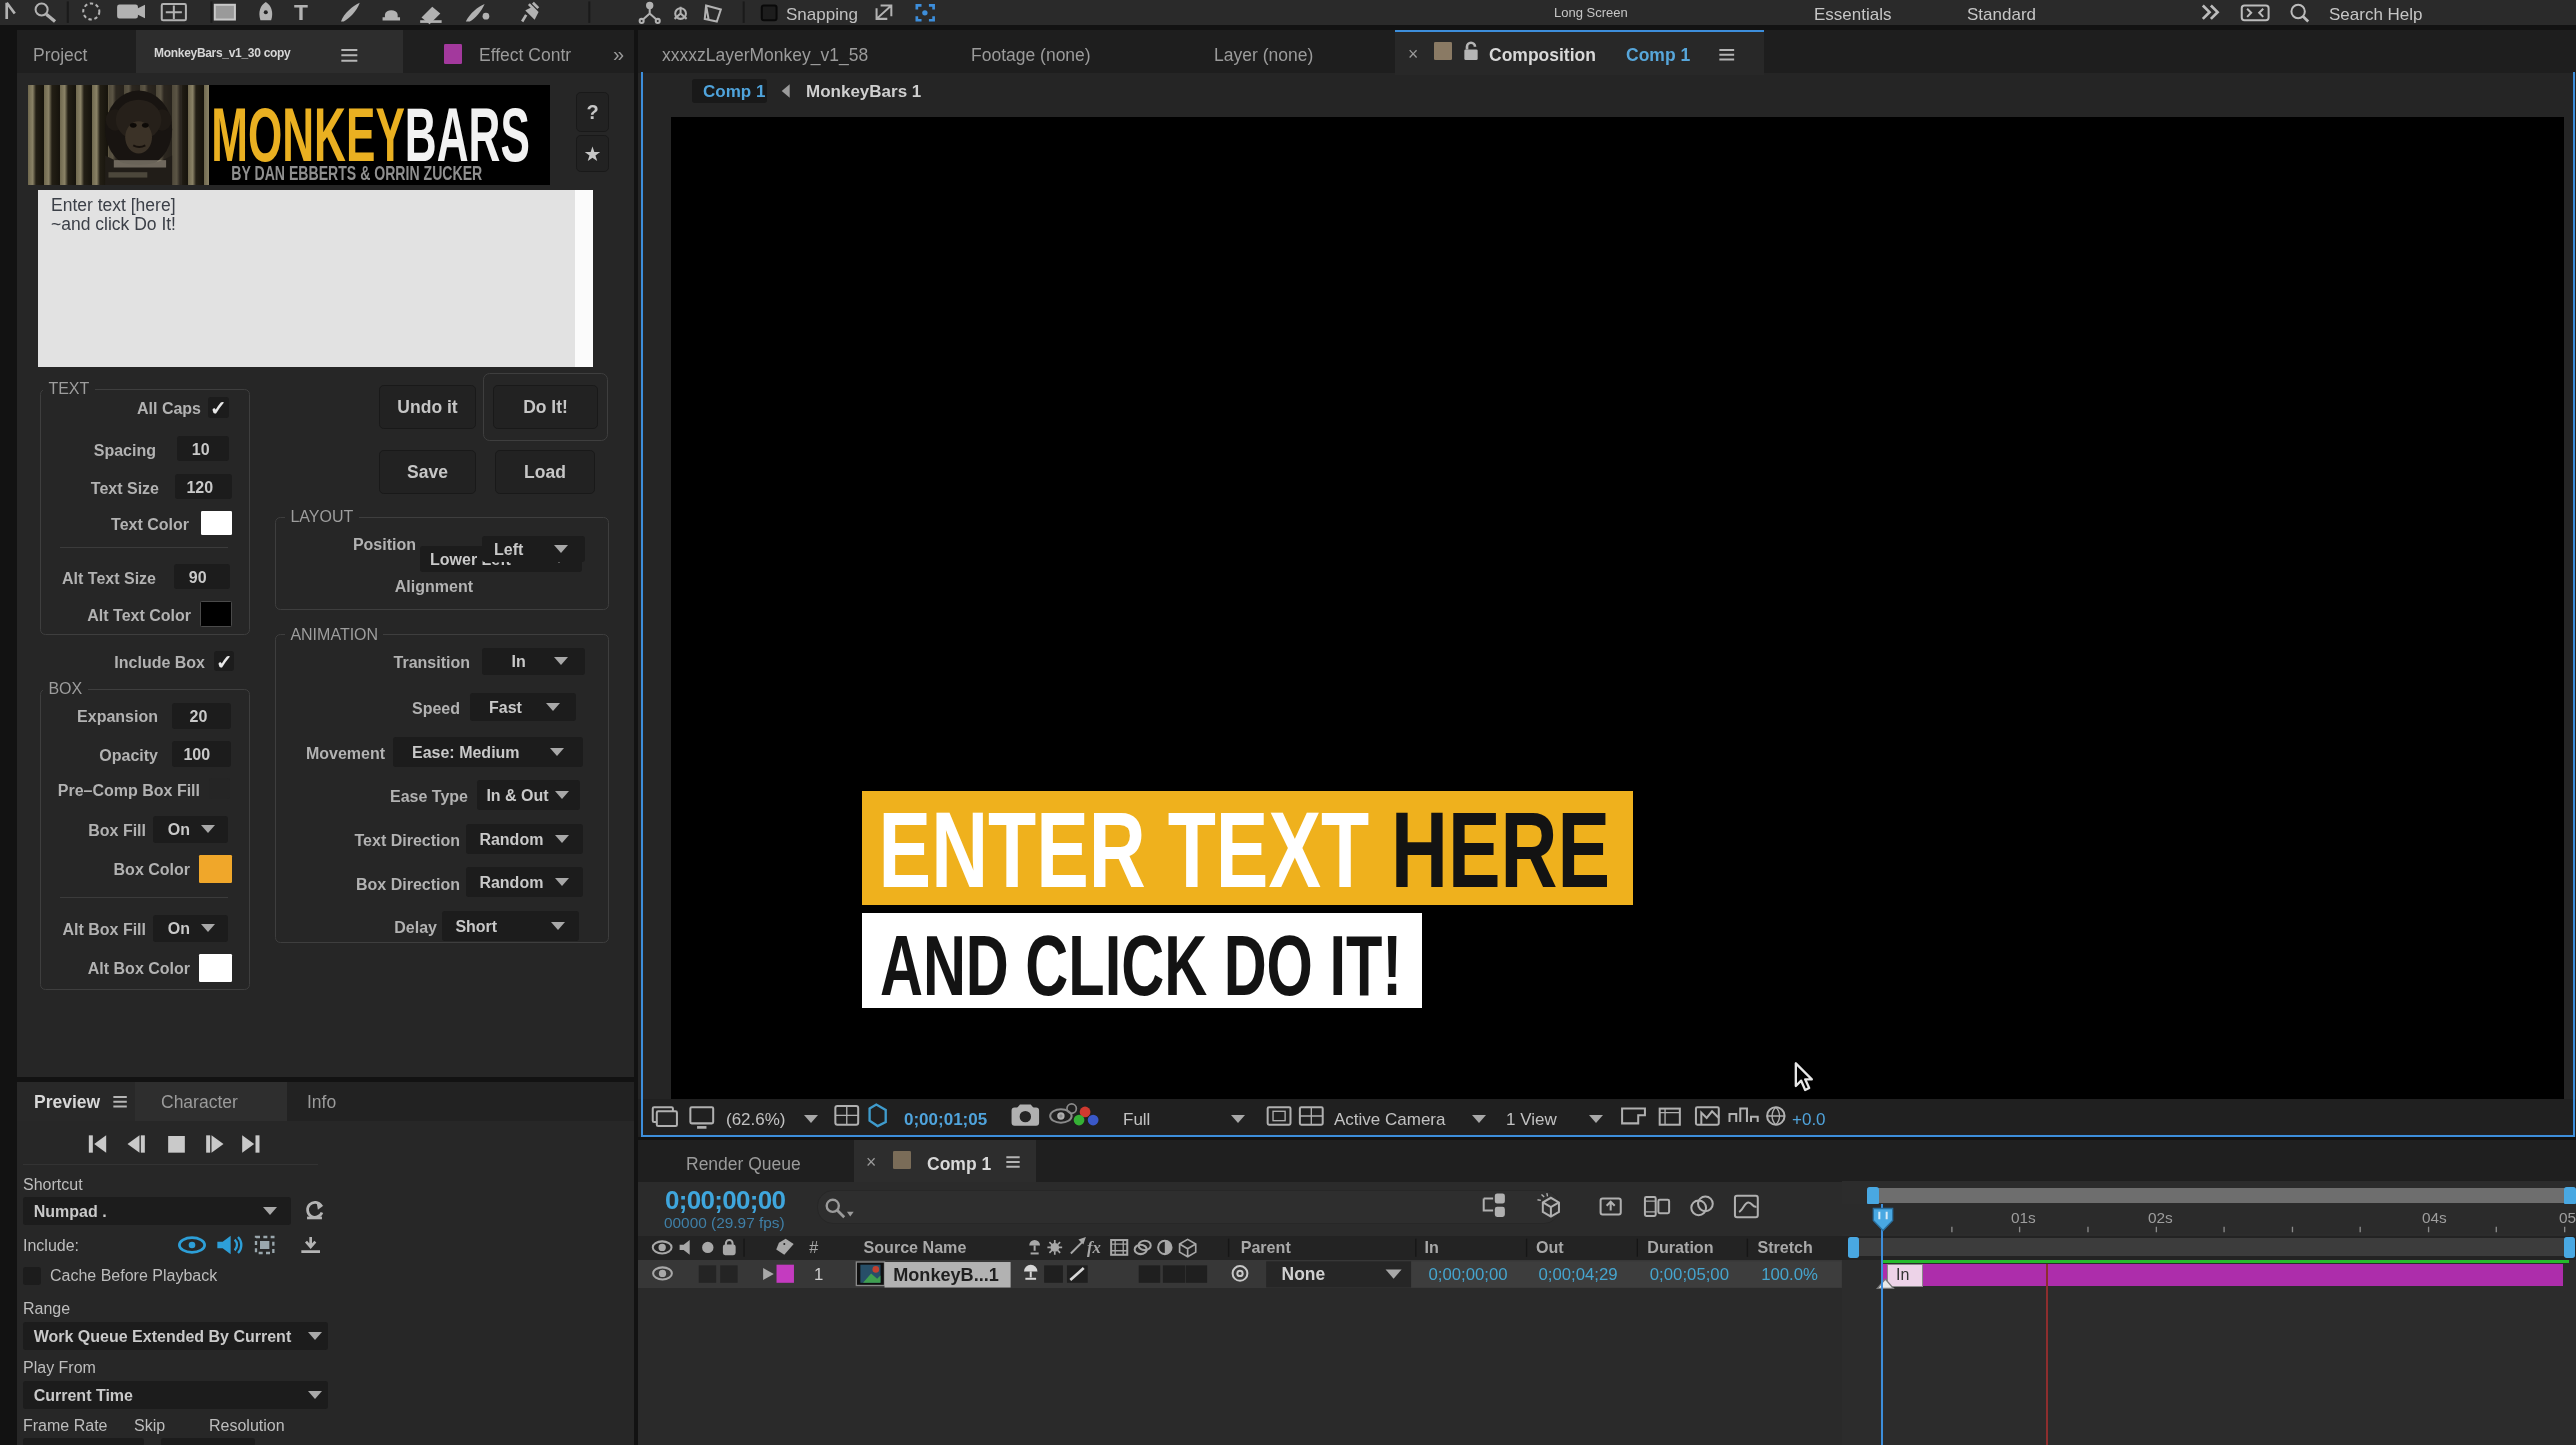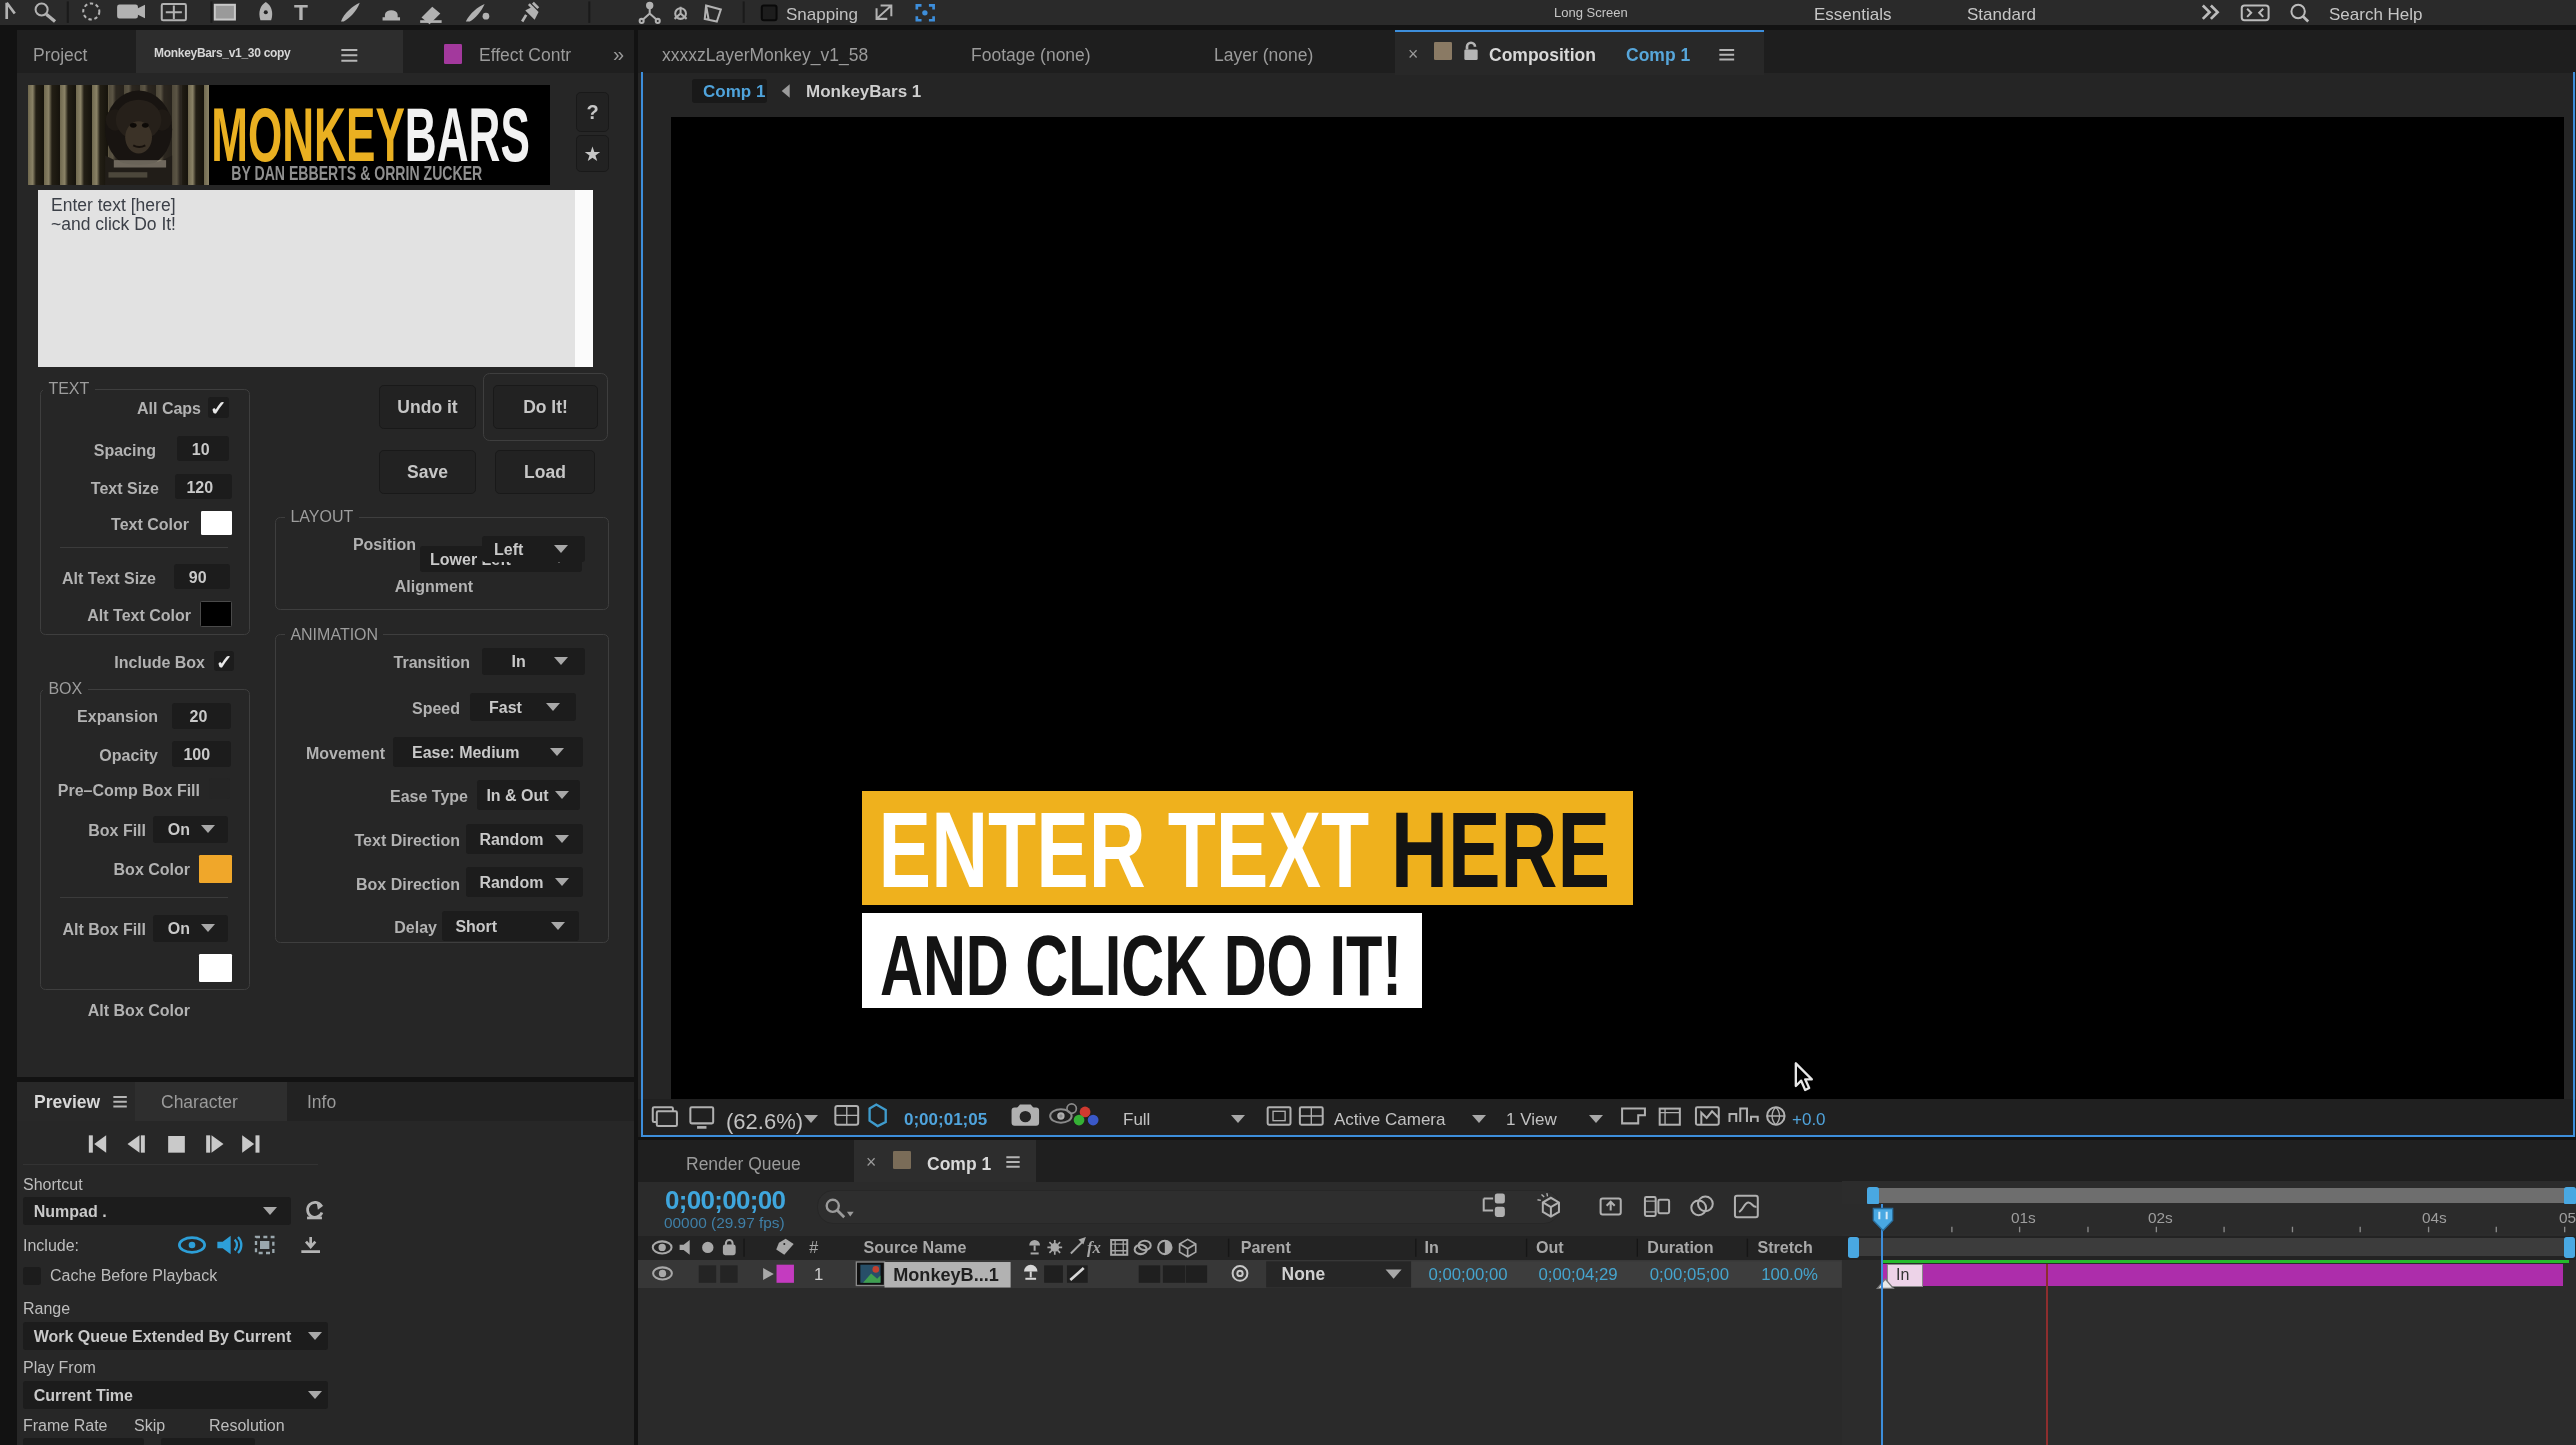--- a/index.html
+++ b/index.html
@@ -194,21 +194,21 @@
         <span class="tri" style="left:48px;top:9.4px;"></span>
       </div>
     <div class="lblr" style="right:2386px;top:862px;">Box Color</div>
     <div class="swatch" style="left:199px;top:855px;width:33px;height:27.5px;background:#f0a72a;"></div>
     <div class="abs" style="left:60px;top:897px;width:168px;height:1.3px;background:#3b3b3b;"></div>
     <div class="lblr" style="right:2430px;top:922px;">Alt Box Fill</div>
     <div class="dd" style="left:153px;top:915px;width:75px;height:27px;">
         <span style="position:absolute;left:14.8px;top:5.4px;font-weight:bold;">On</span>
         <span class="tri" style="left:48px;top:9.4px;"></span>
       </div>
-    <div class="lblr" style="right:2386px;top:961px;margin-top:42px;">Alt Box Color</div>
+    <div class="lblr" style="right:2386px;top:961px;">Alt Box Color</div>
     <div class="swatch" style="left:199px;top:954px;width:33px;height:27.5px;background:#fff;"></div>
 
     <div class="btn" style="left:379px;top:385px;width:95px;height:42px;font-weight:bold;font-size:17.5px;">Undo it</div>
     <div class="grp" style="left:483px;top:373px;width:123px;height:66px;border-radius:6.7px;"></div>
     <div class="btn" style="left:493px;top:385px;width:103px;height:42px;font-weight:bold;font-size:17.5px;">Do It!</div>
     <div class="btn" style="left:379px;top:450px;width:95px;height:42px;font-weight:bold;font-size:17.5px;">Save</div>
     <div class="btn" style="left:495px;top:450px;width:98px;height:42px;font-weight:bold;font-size:17.5px;">Load</div>
 
     <div class="grp" style="left:275px;top:517px;width:332px;height:91px;"></div>
     <div class="grplbl" style="left:285px;top:509px;">LAYOUT</div>
@@ -408,21 +408,21 @@
         <rect x="1522" y="14" width="30" height="24"></rect>
           <path d="M1530,14 v24 M1522,20 h30" stroke-width="2"></path>
         <rect x="1576" y="12" width="34" height="26" rx="2"></rect>
           <path d="M1584,38 v-18 l8,8 l8,-10 l10,10" stroke-width="3"></path>
         <path d="M1626,34 v-12 h10 v12 M1642,34 v-20 h10 v20 M1658,34 v-8 h10 v8" stroke-width="3"></path>
 
         <circle cx="1695" cy="25" r="13"></circle>
           <path d="M1682,25 h26 M1695,12 a18 18 0 0 1 0,26 M1695,12 a18 18 0 0 0 0,26" stroke-width="2"></path>
       </g>
     </svg>
-    <div class="abs" style="left:726px;top:1111px;color:#c2c2c2;font-size:22px;line-height:1;">(62.6%)</div>
+    <div class="abs" style="left:726px;top:1111px;color:#c2c2c2;font-size:17px;line-height:1;">(62.6%)</div>
     <span class="tri" style="left:804px;top:1115px;"></span>
     <div class="abs" style="left:904px;top:1111px;color:#4fa3db;font-size:17px;font-weight:bold;line-height:1;">0;00;01;05</div>
     <div class="abs" style="left:1123px;top:1111px;color:#c2c2c2;font-size:17px;line-height:1;">Full</div>
     <span class="tri" style="left:1231px;top:1115px;"></span>
     <div class="abs" style="left:1334px;top:1111px;color:#c2c2c2;font-size:17px;line-height:1;">Active Camera</div>
     <span class="tri" style="left:1472px;top:1115px;"></span>
     <div class="abs" style="left:1506px;top:1111px;color:#c2c2c2;font-size:17px;line-height:1;">1 View</div>
     <span class="tri" style="left:1589px;top:1115px;"></span>
     <div class="abs" style="left:1792px;top:1111px;color:#4fa3db;font-size:17px;line-height:1;">+0.0</div>
   </div>

